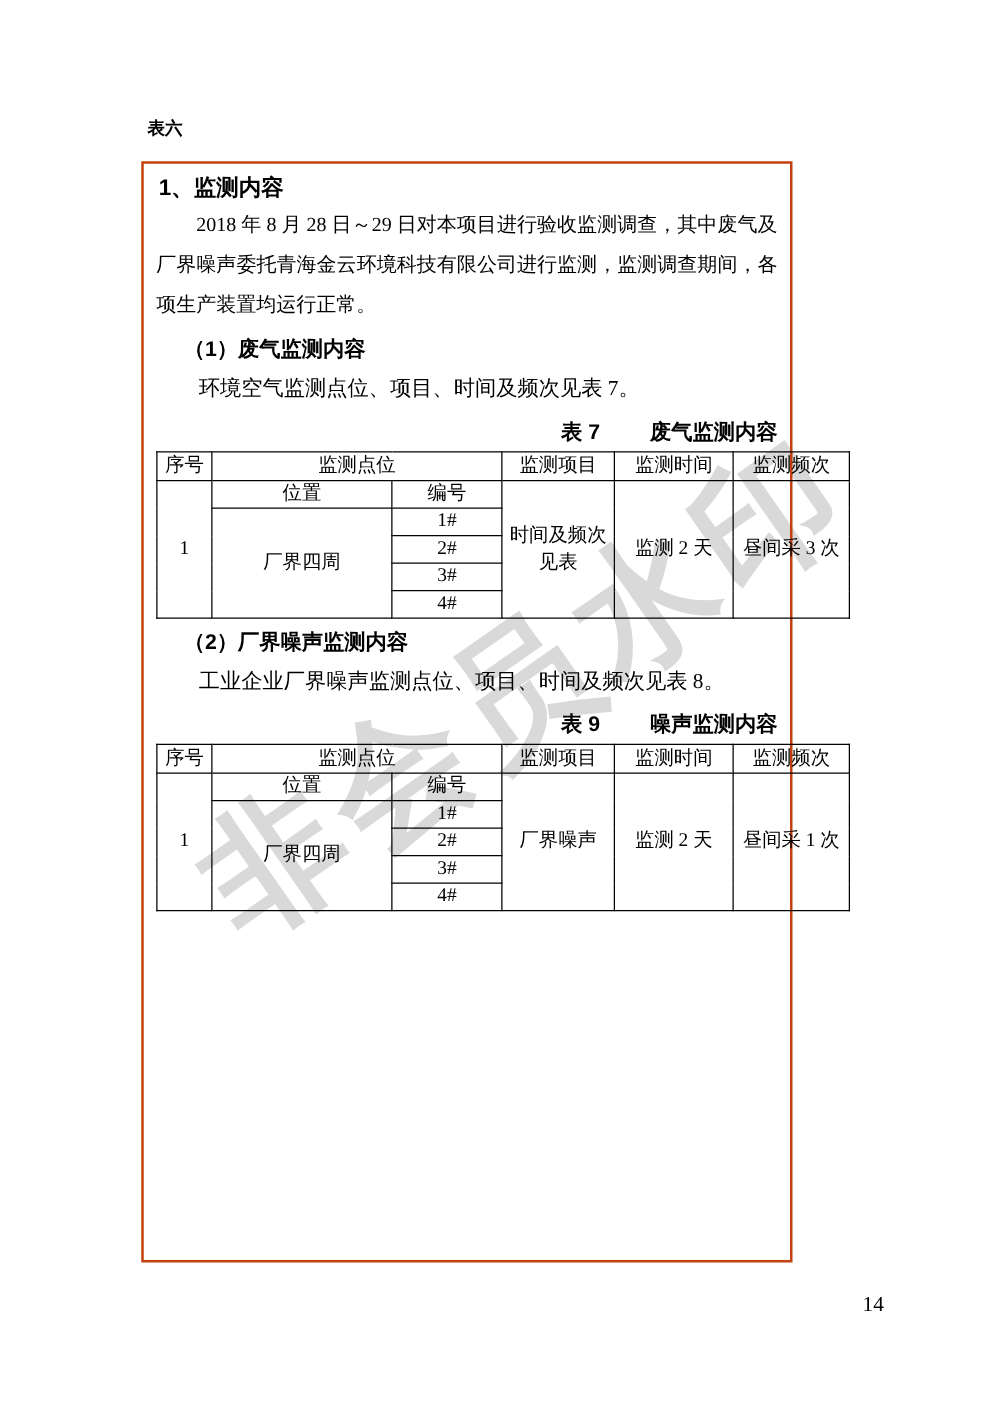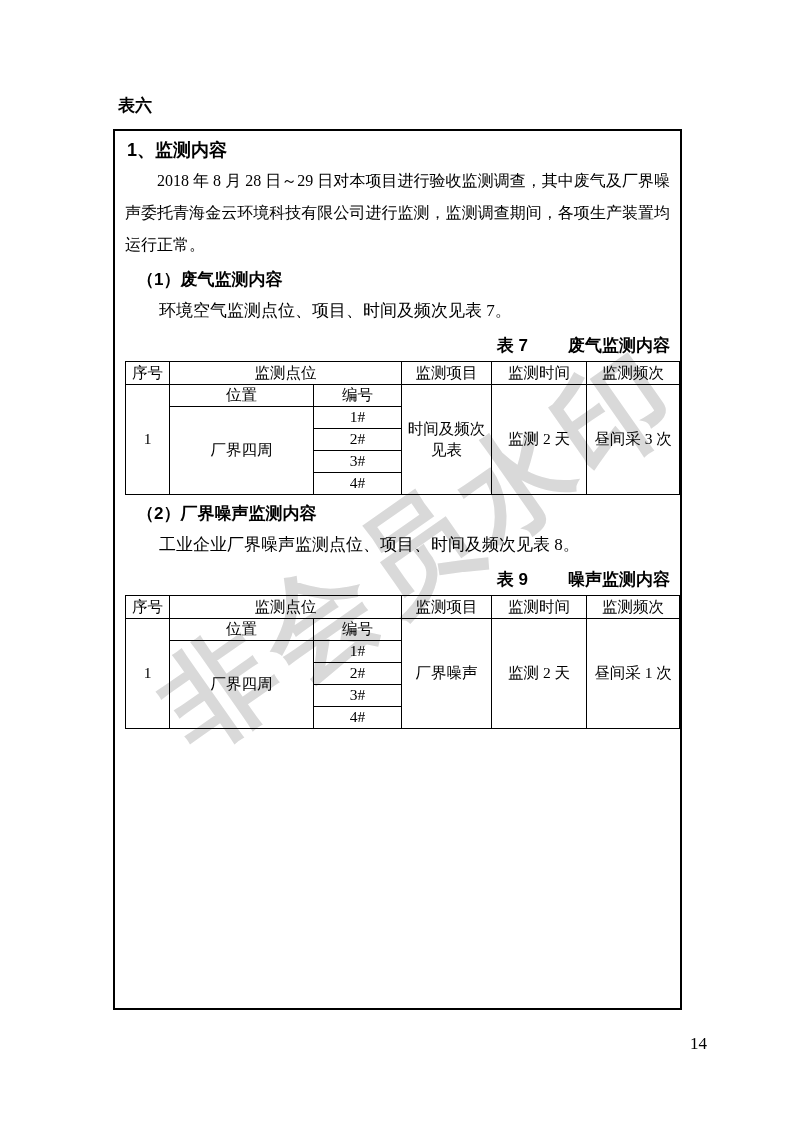--- a/index.html
+++ b/index.html
@@ -6,56 +6,56 @@
   .page {
     position:relative;
     width:793px; height:1122px;
     background:#ffffff;
     font-family:"Liberation Serif","DejaVu Serif",serif;
     color:#000;
     overflow:hidden;
   }
   .page-label {
     position:absolute; left:118px; top:94px;
-    font-size:17px; font-weight:bold;
+    font-size:14px; font-weight:bold;
     font-family:"Liberation Sans","DejaVu Sans",sans-serif;
     z-index:2;
   }
   .watermark {
     position:absolute; left:420px; top:550px;
     transform:translate(-50%,-50%) rotate(-35deg);
     font-size:112px; letter-spacing:8px;
     color:#d9d9d9; white-space:nowrap;
     font-family:"Liberation Sans","DejaVu Sans",sans-serif;
     font-weight:bold;
     z-index:0; user-select:none;
   }
   .content-box {
     position:absolute; left:113px; top:129px;
-    width:569px; height:881px;
-    border:2px solid #000000;
+    width:521px; height:881px;
+    border:2px solid #c2410c;
     box-sizing:border-box;
     padding:6px 10px 0 10px;
     background:transparent;
     z-index:1;
   }
   .h1 {
     font-size:18px; font-weight:bold;
     font-family:"Liberation Sans","DejaVu Sans",sans-serif;
     margin:2px 0 0 2px; line-height:22px;
   }
   .intro {
     font-size:16px; line-height:32px;
     text-indent:2em; text-align:justify;
     margin:4px 0 0 0;
   }
   .h2 {
     font-size:17px; font-weight:bold;
     font-family:"Liberation Sans","DejaVu Sans",sans-serif;
-    margin:8px 0 0 12px; line-height:21px;
+    margin:8px 0 0 22px; line-height:21px;
   }
   .note {
     font-size:17px; margin:10px 0 0 34px; line-height:21px;
   }
   .tbl-caption {
     display:flex; justify-content:flex-end; align-items:baseline; gap:40px;
     font-size:17px; font-weight:bold;
     font-family:"Liberation Sans","DejaVu Sans",sans-serif;
     margin-top:14px; line-height:21px;
   }

